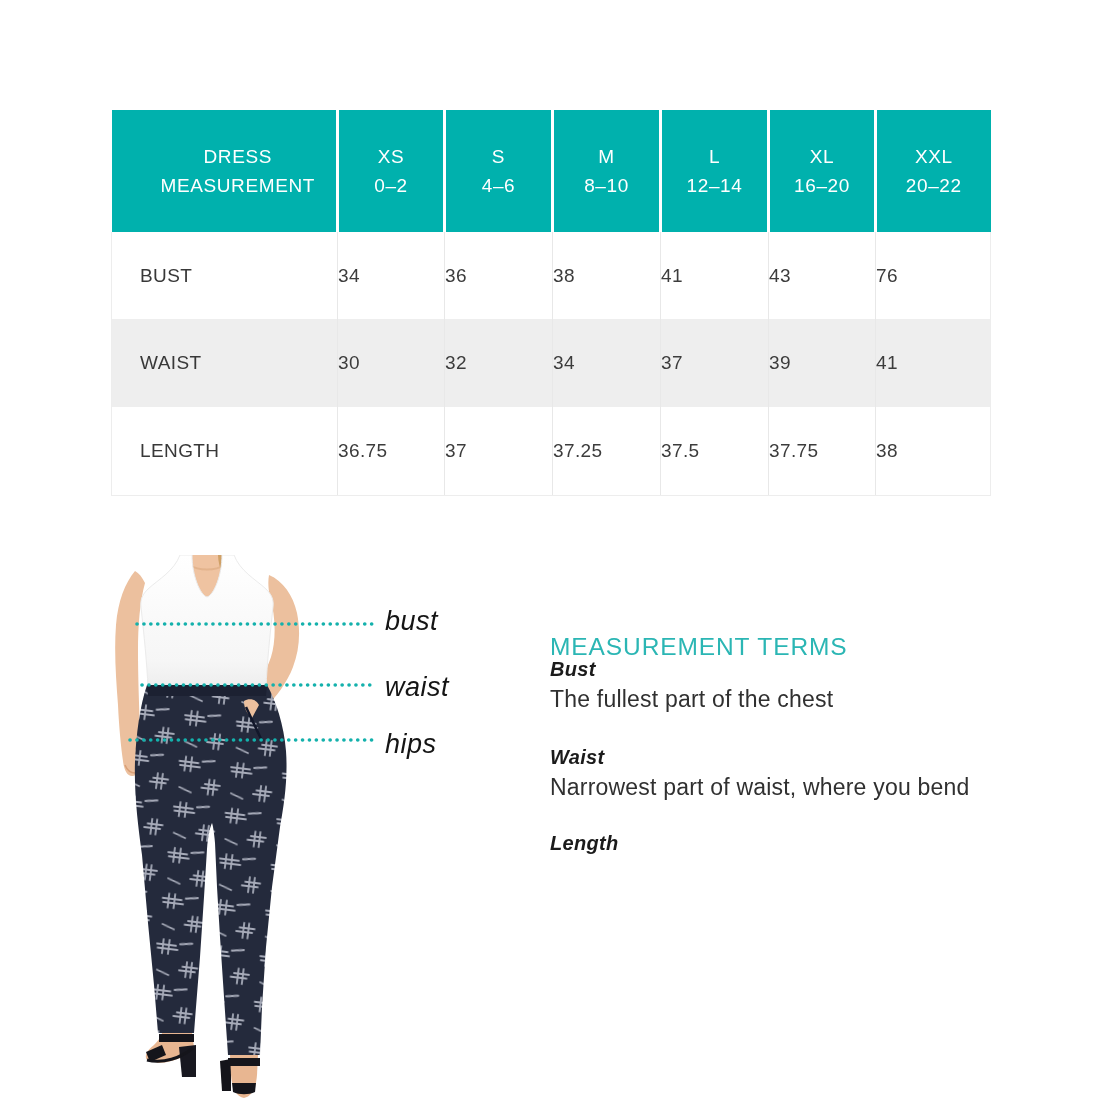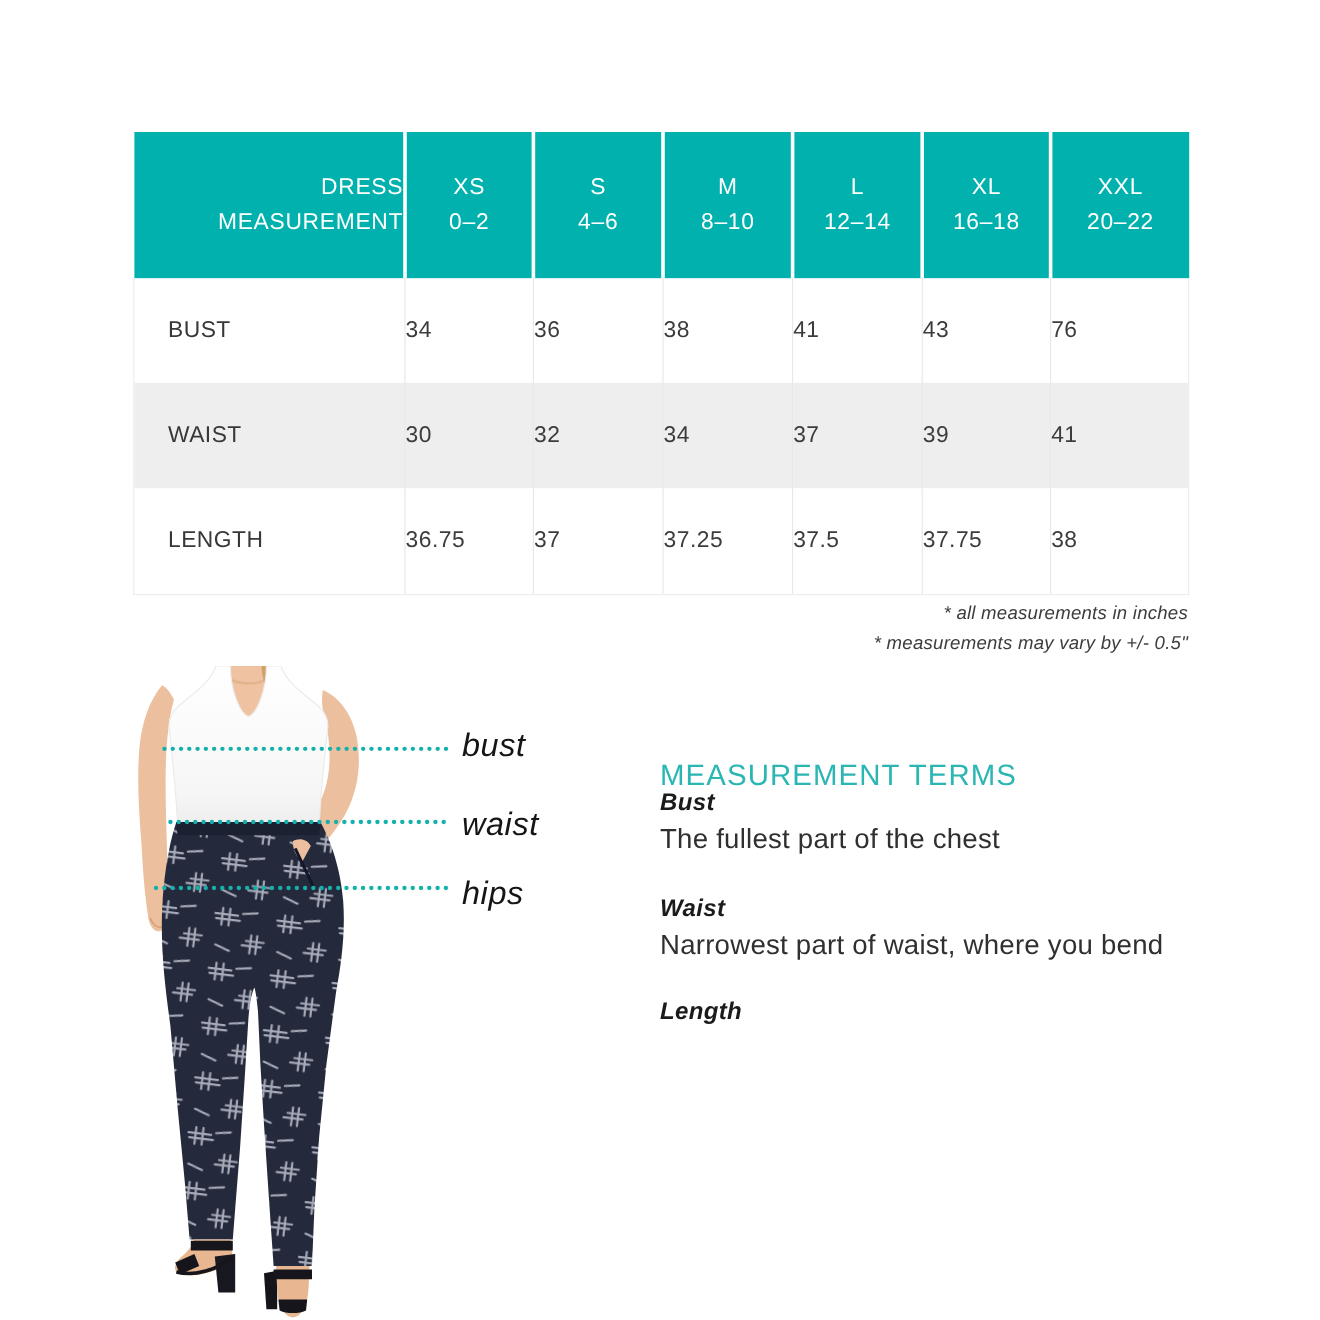--- a/index.html
+++ b/index.html
@@ -12,21 +12,21 @@
   
   table.size-table {
     position:absolute; left:111px; top:110px; width:879px;
     border-collapse:collapse; table-layout:fixed;
   }
   .size-table th {
     background:#00b1ad; color:#ffffff; font-weight:400; height:122px;
     text-align:center; vertical-align:middle; font-size:19px; letter-spacing:.6px;
     line-height:29px;
   }
-  .size-table th.label-col { text-align:right; padding-left:28px; }
+  .size-table th.label-col { text-align:center; padding-left:28px; }
   .size-table th + th { border-left:3px solid #ffffff; }
   .size-table td {
     background:#ffffff; color:#3c3c3c; font-size:19px; letter-spacing:.4px;
     vertical-align:middle; height:87px;
   }
   .size-table tr.r2 td { height:88px; }
   .size-table tr.r3 td { height:88px; }
   .size-table td.label-col { text-align:left; padding-left:28px; color:#383838; }
   .size-table td + td { border-left:1px solid #e8e8e8; }
   .size-table td:first-child { border-left:1px solid #ededed; }
@@ -100,21 +100,21 @@
         <th>
           <div>M</div>
           <div>8–10</div>
         </th>
         <th>
           <div>L</div>
           <div>12–14</div>
         </th>
         <th>
           <div>XL</div>
-          <div>16–18</div>
+          <div>16–20</div>
         </th>
         <th>
           <div>XXL</div>
           <div>20–22</div>
         </th>
       </tr>
     </thead>
     <tbody>
       <tr class="r1">
         <td class="label-col">BUST</td>
@@ -139,24 +139,20 @@
         <td>36.75</td>
         <td>37</td>
         <td>37.25</td>
         <td>37.5</td>
         <td>37.75</td>
         <td>38</td>
       </tr>
     </tbody>
   </table>
 
-  <div class="footnotes">
-    <div>* all measurements in inches</div>
-    <div>* measurements may vary by +/- 0.5"</div>
-  </div>
 
   <div class="figure-wrap">
     <svg viewBox="0 0 280 545" xmlns="http://www.w3.org/2000/svg">
       <defs>
         <linearGradient id="tankg" x1="0" y1="0" x2="0" y2="1">
           <stop offset="0" stop-color="#ffffff"></stop>
           <stop offset="0.8" stop-color="#f6f6f6"></stop>
           <stop offset="1" stop-color="#ededed"></stop>
         </linearGradient>
         <pattern id="ikat" width="52" height="46" patternUnits="userSpaceOnUse" patternTransform="rotate(7)">

